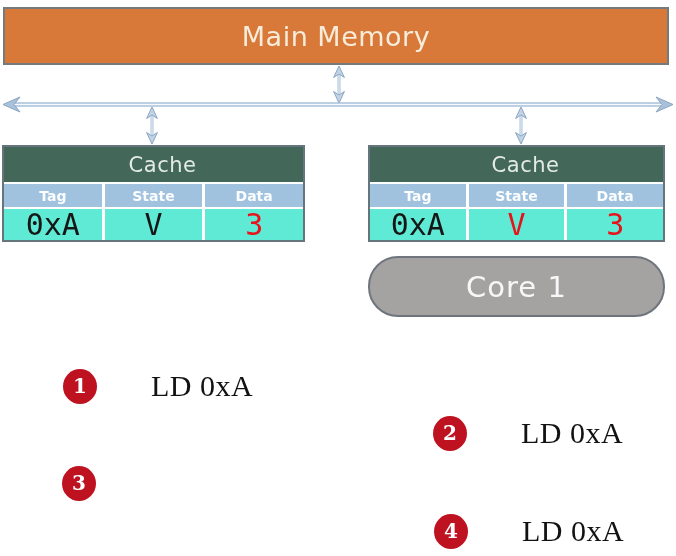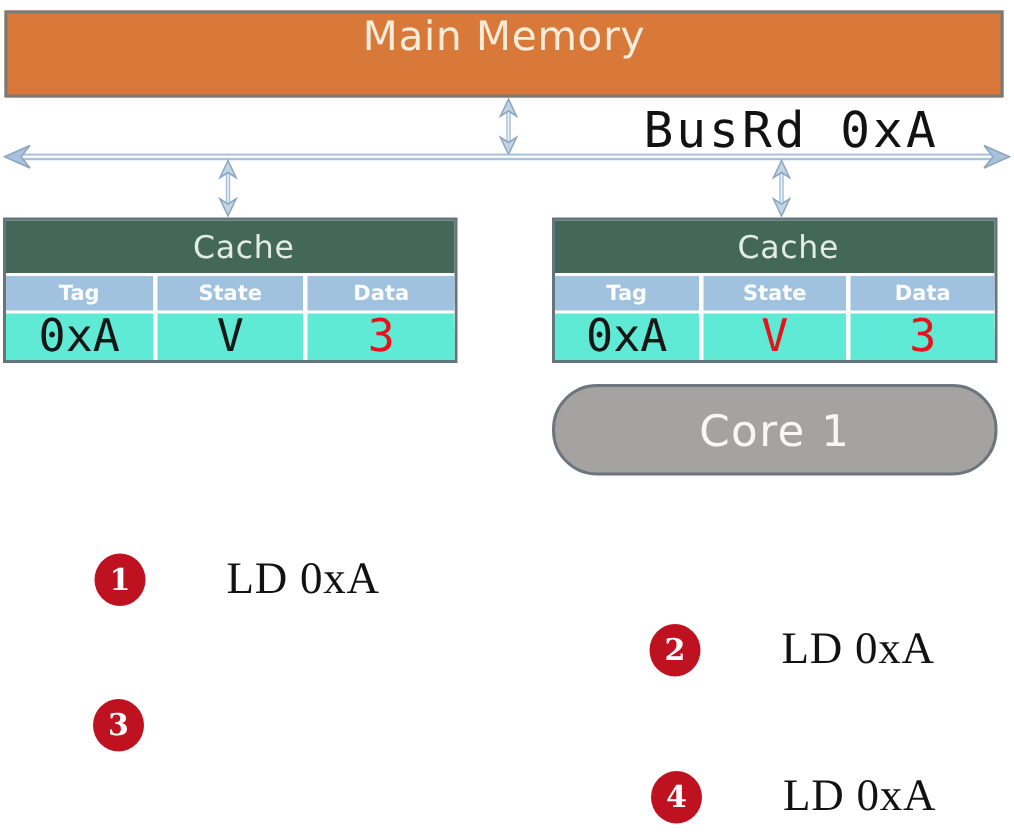--- a/index.html
+++ b/index.html
@@ -3,21 +3,21 @@
 <meta charset="utf-8">
 <style>
   html,body{margin:0;padding:0;background:#ffffff;}
   #stage{
     position:relative;width:676px;height:556px;background:#ffffff;overflow:hidden;
     font-family:"DejaVu Sans", sans-serif;
   }
   
   #memory{
     position:absolute;left:3px;top:7px;width:666px;height:58px;box-sizing:border-box;
-    border:2px solid #757a7d;display:flex;align-items:flex-start;justify-content:center;
+    border:2px solid #757a7d;display:flex;align-items:center;justify-content:center;
   }
   #memory .lbl{font-size:27px;color:#f6ecd9;letter-spacing:.5px;}
   
   #bus-label{
     position:absolute;left:429px;top:67px;
     font-family:"DejaVu Sans Mono", monospace;font-size:33px;letter-spacing:2px;color:#121212;
     white-space:nowrap;
   }
   
   .cache{
@@ -25,21 +25,21 @@
     border:2px solid #64767c;background:#ffffff;display:flex;flex-direction:column;
   }
   #cache0{left:2px;width:303px;}
   #cache1{left:368px;width:297px;}
   .cache-title{
     height:35px;flex:0 0 35px;display:flex;align-items:center;justify-content:center;
     font-size:21px;color:#e3ebe6;letter-spacing:.5px;padding-left:18px;
   }
   .cache-table{
     flex:1;display:grid;grid-template-columns:1fr 1fr 1fr;grid-template-rows:23px 1fr;
-    gap:2px 3px;background:#ffffff;padding-top:2px;border-radius:21px;
+    gap:2px 3px;background:#ffffff;padding-top:2px;
   }
   .th{
     display:flex;align-items:center;justify-content:center;
     font-size:14px;font-weight:700;color:#fbfdfe;
   }
   .td{
     display:flex;align-items:center;justify-content:center;background:#5eead4;
     font-family:"DejaVu Sans Mono", monospace;font-size:30px;line-height:31px;
   }
   
@@ -102,21 +102,20 @@
     </g>
 
     <g>
       <line x1="521" y1="116" x2="521" y2="135" stroke="#a9c1da" stroke-width="3"></line>
       <line x1="521" y1="116" x2="521" y2="135" stroke="#eef3f8" stroke-width="1"></line>
       <polygon points="521,107 515.6,118.5 521,115 526.4,118.5" fill="#c2d3e5" stroke="#8aa6c2" stroke-width="1"></polygon>
       <polygon points="521,144 515.6,132.5 521,136 526.4,132.5" fill="#c2d3e5" stroke="#8aa6c2" stroke-width="1"></polygon>
     </g>
   </svg>
 
-  <div id="bus-label">BusRd 0xA</div>
 
   <div id="cache0" class="cache">
     <div class="cache-title" style="background-color: rgb(67, 103, 89);">Cache</div>
     <div class="cache-table">
       <div class="th" style="background-color: rgb(160, 194, 222);">Tag</div>
       <div class="th" style="background-color: rgb(160, 194, 222);">State</div>
       <div class="th" style="background-color: rgb(160, 194, 222);">Data</div>
       <div class="td" style="color: rgb(22, 22, 22);">0xA</div>
       <div class="td" style="color: rgb(22, 22, 22);">V</div>
       <div class="td" style="color: rgb(232, 18, 26);">3</div>

